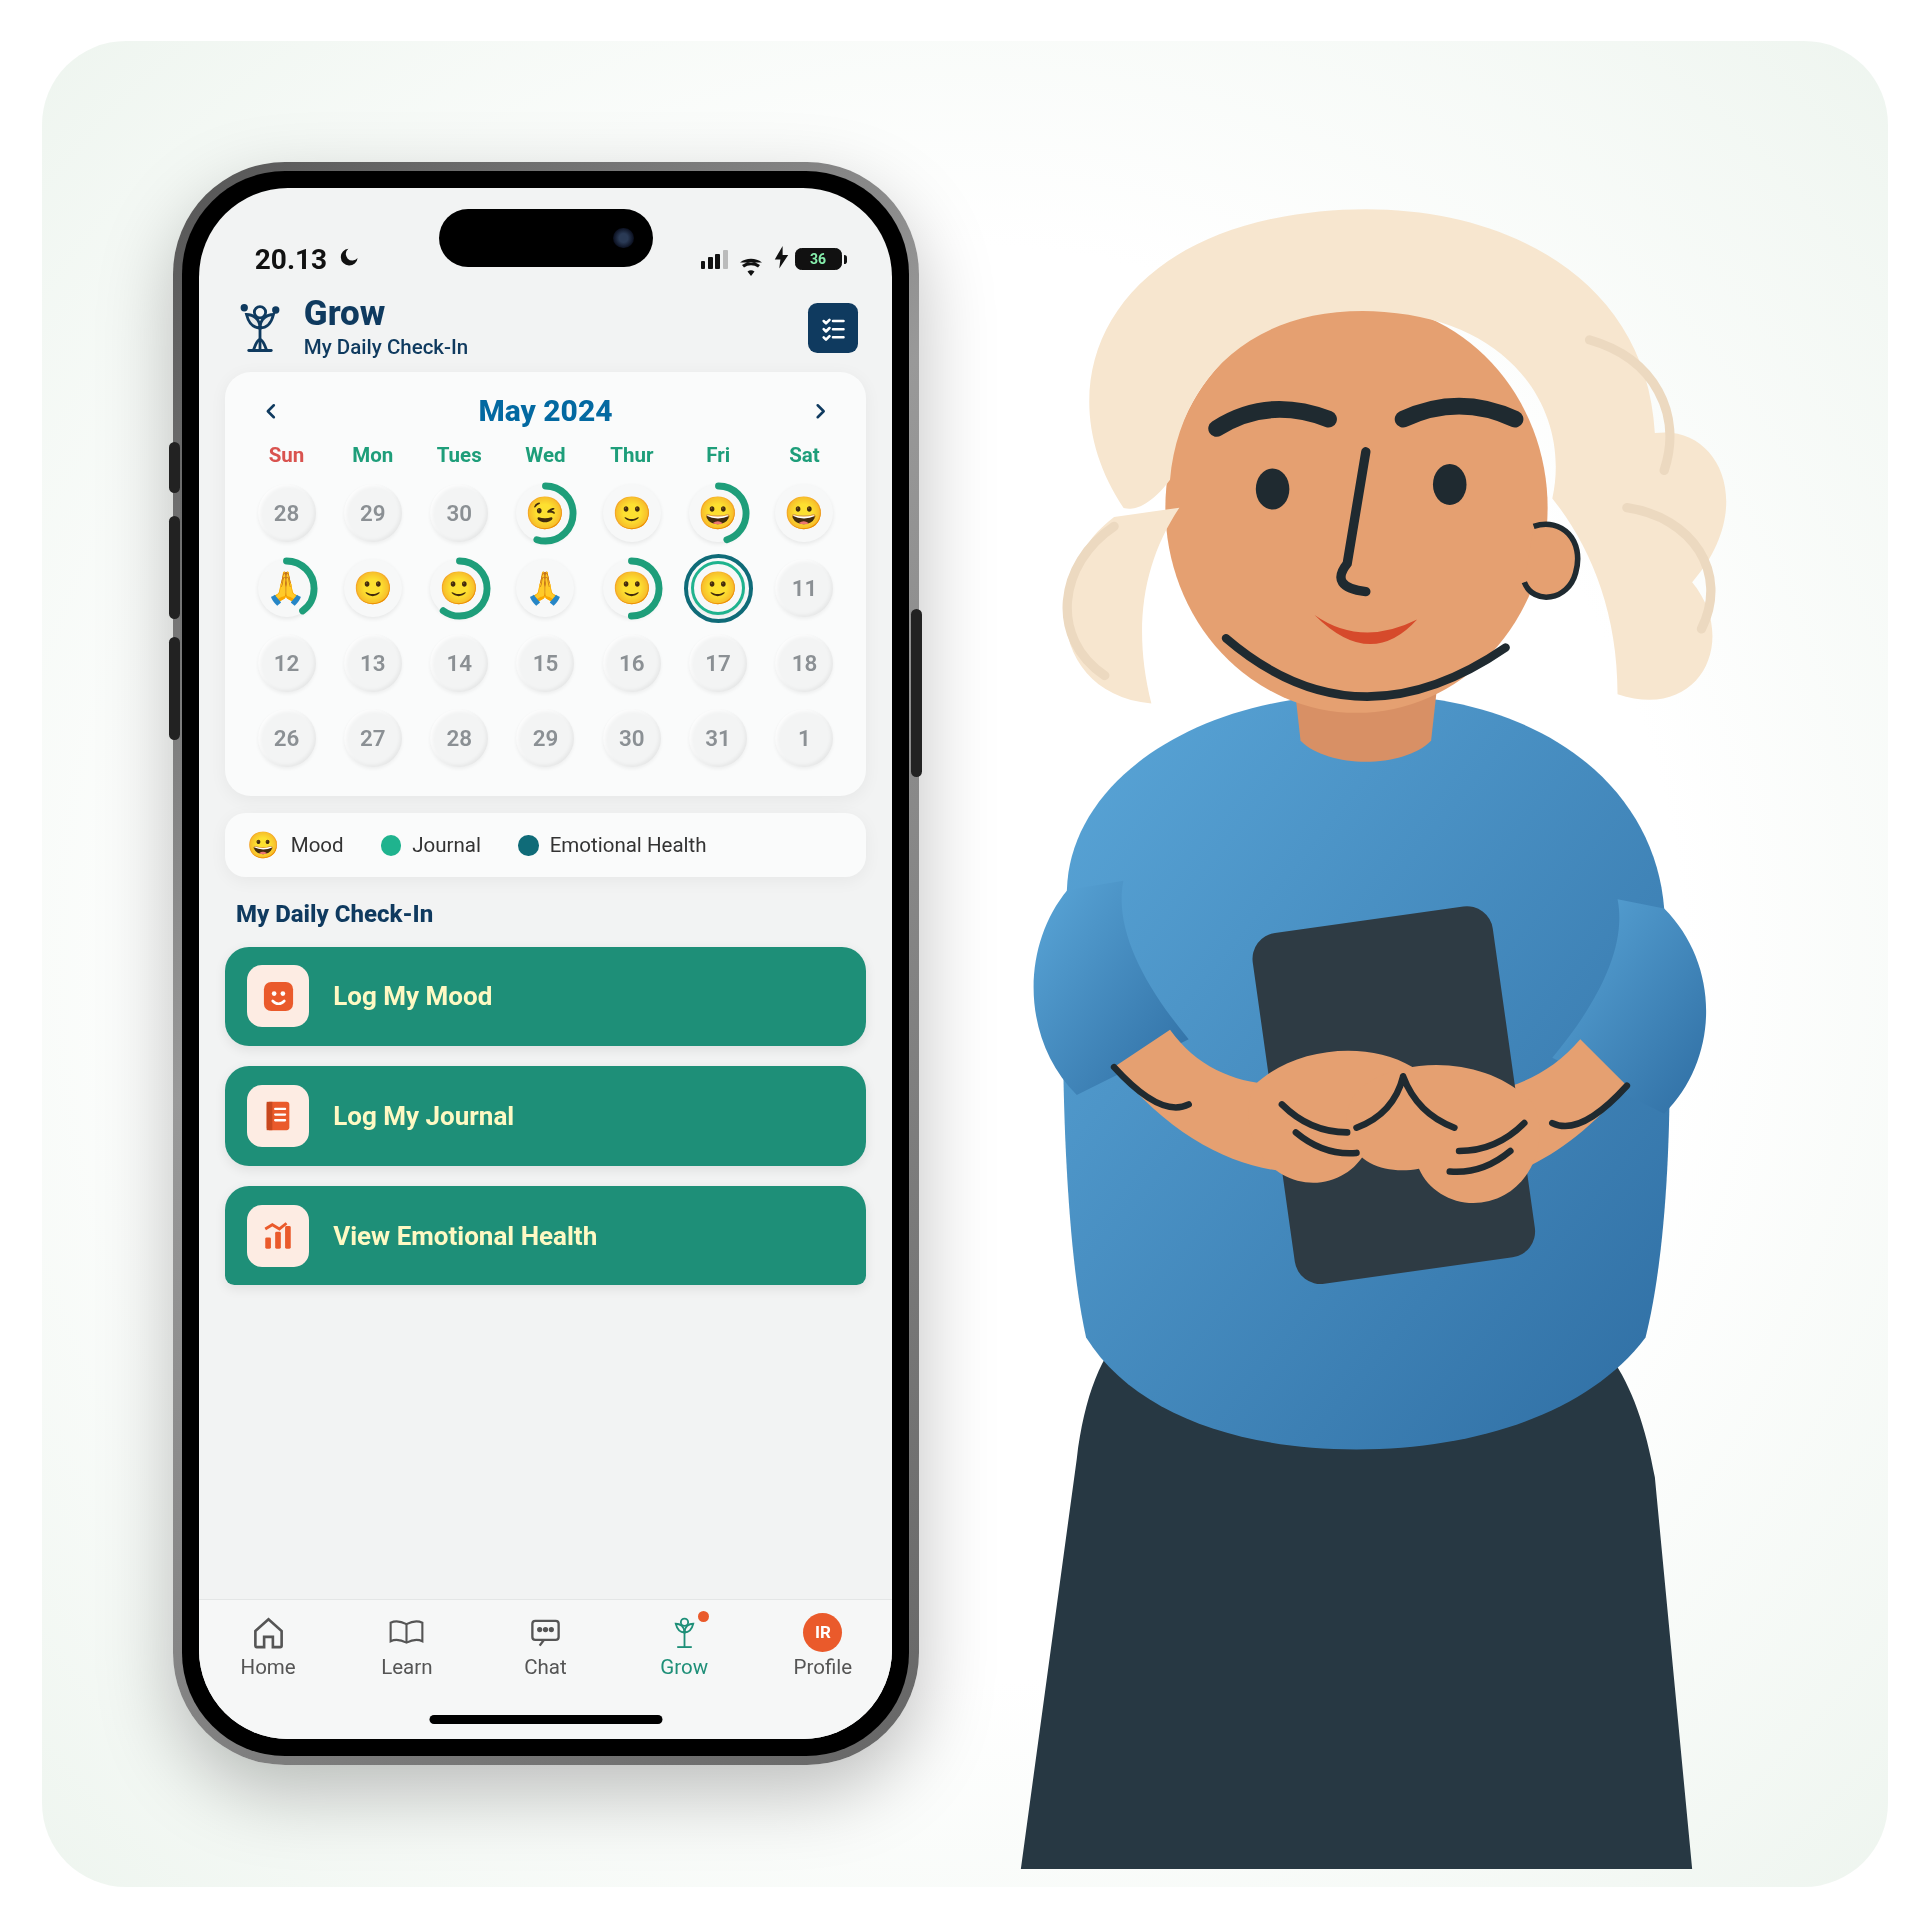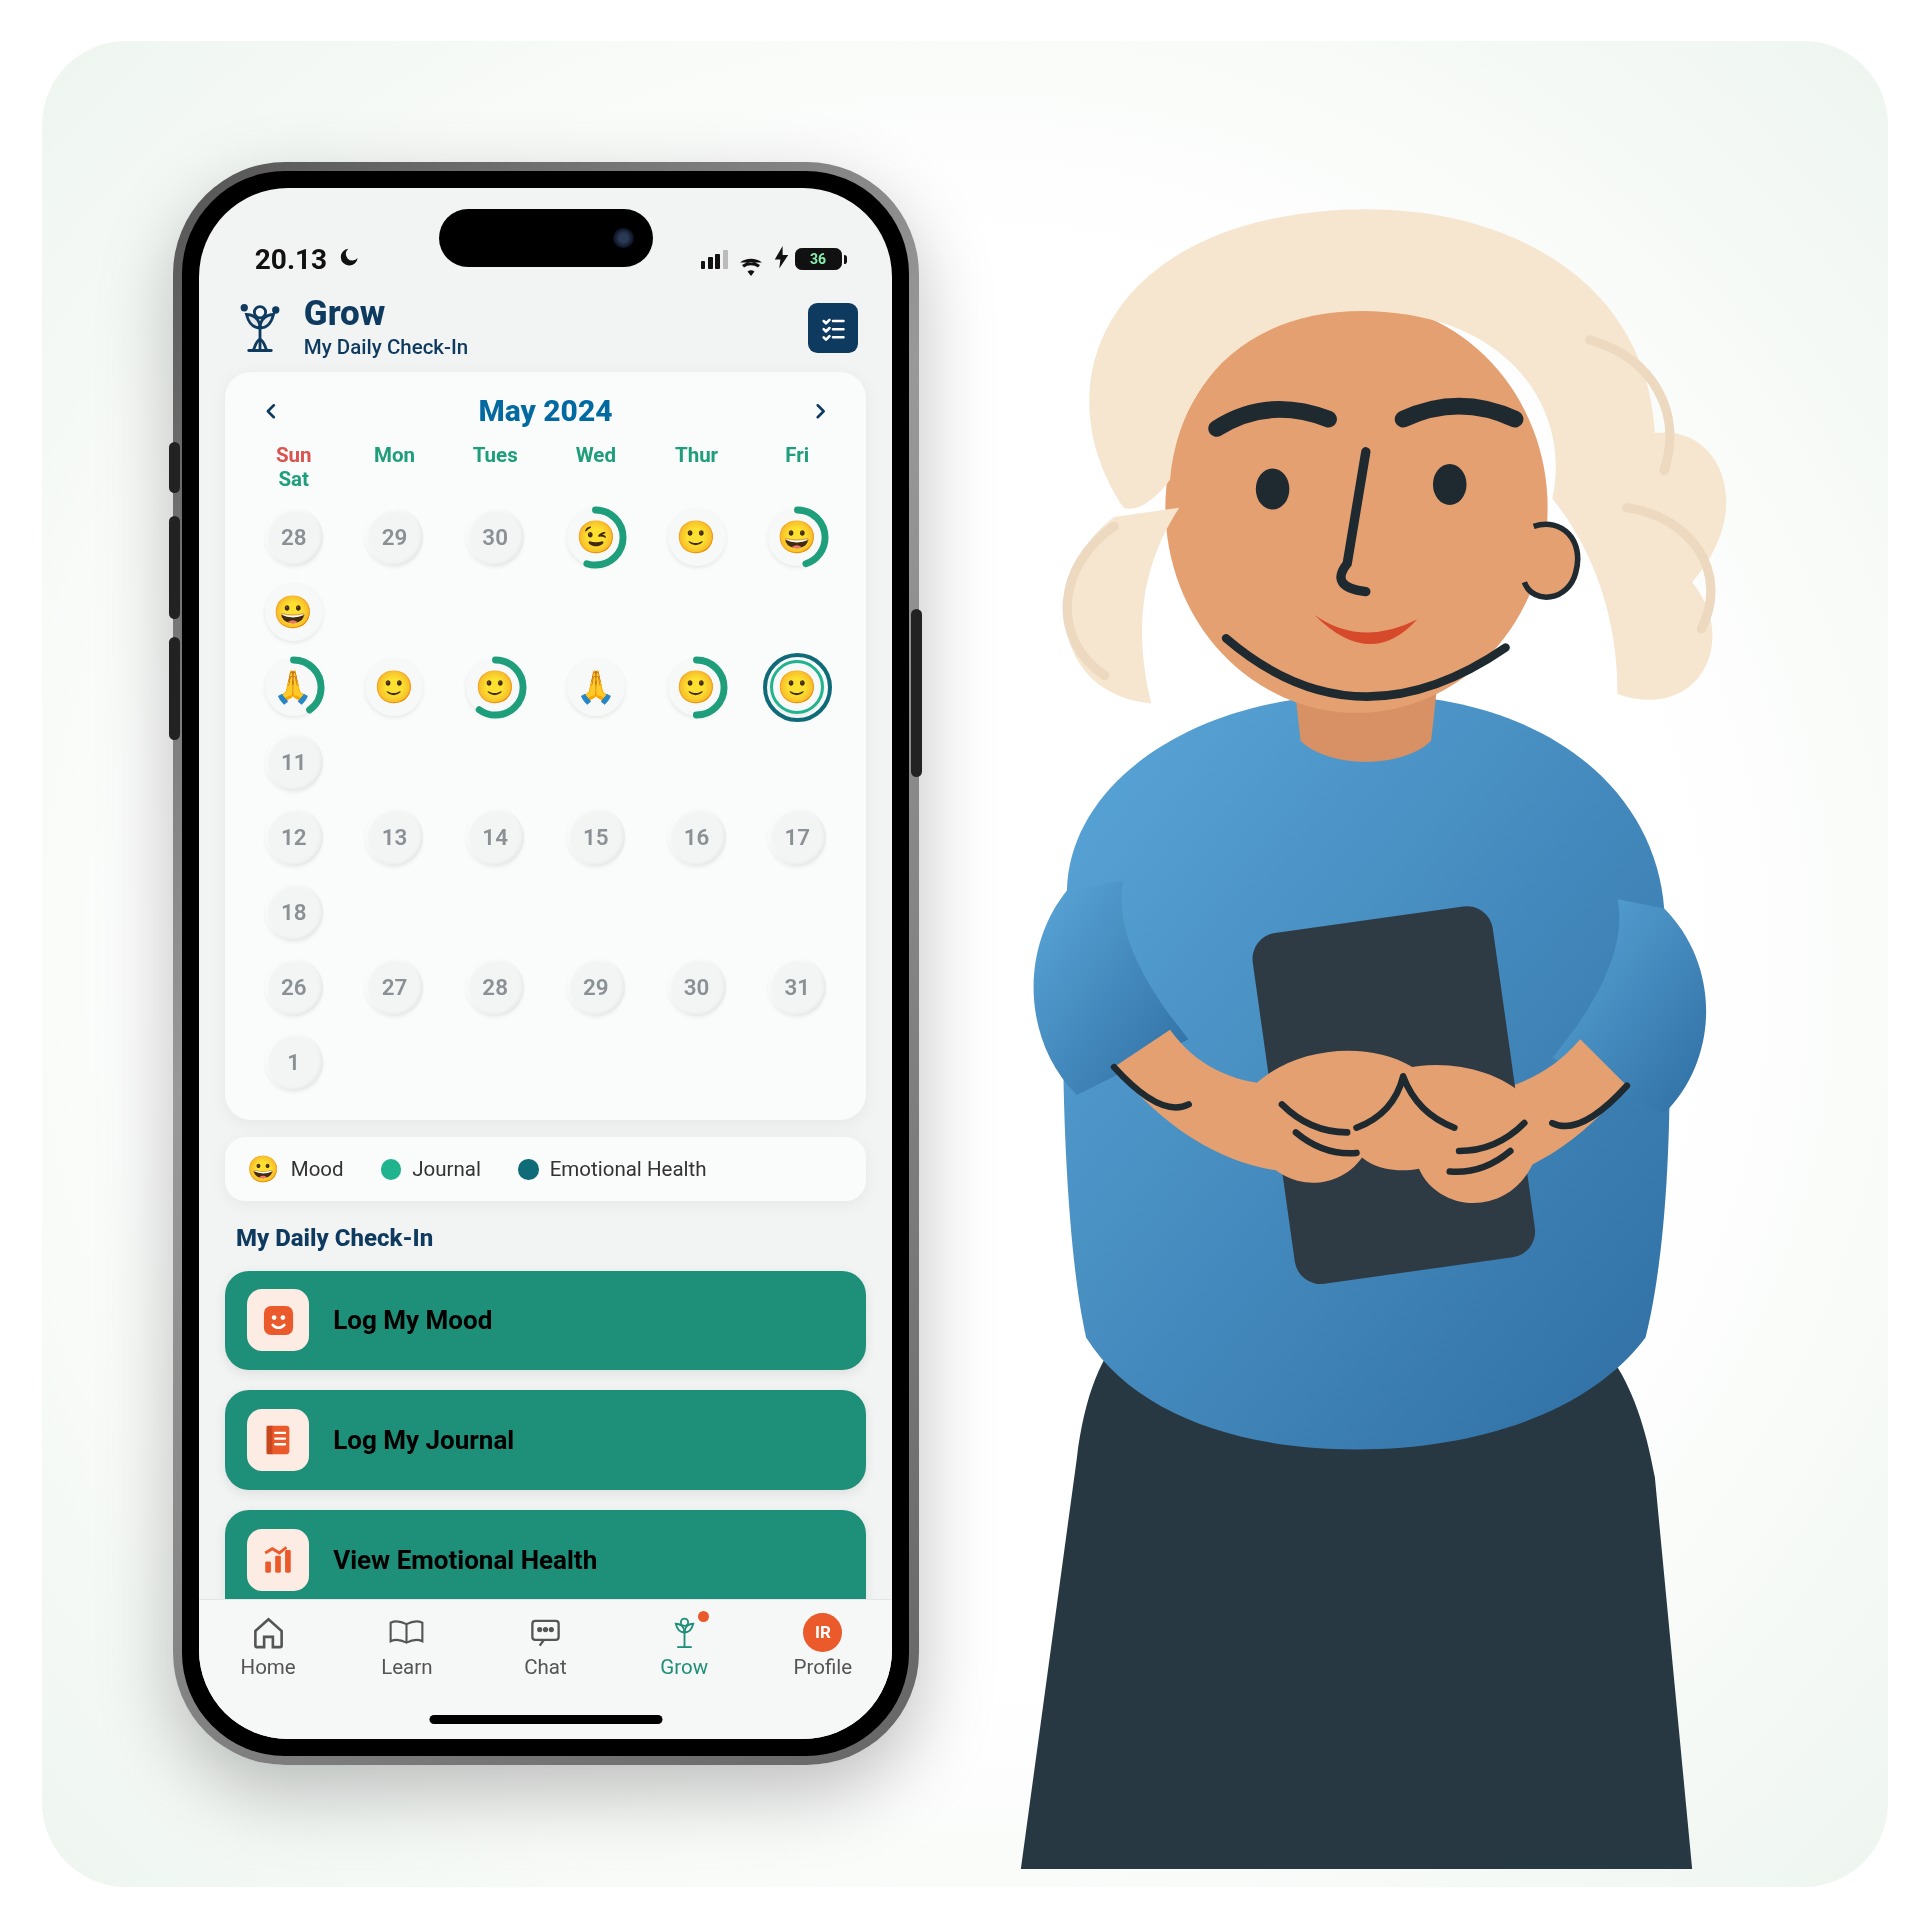--- a/index.html
+++ b/index.html
@@ -111,21 +111,21 @@
   
   .content { flex:1; overflow:hidden; padding: 9.3px 26px 0 26px; display:flex; flex-direction:column; gap:17px; }
   .card {
     background:#fafbfb; border-radius:26px;
     padding: 20.5px 18.6px;
     box-shadow: 0 3.7px 17px rgba(0,0,0,.05);
   }
   .cal-head { display:flex; align-items:center; justify-content:space-between; padding:0 9.3px 7.5px; }
   .cal-title { font-size:30px; font-weight:800; color:#0369a1; }
   .chev { width:37px; height:37px; display:flex; align-items:center; justify-content:center; color:#0f3a5f; }
-  .dow-row, .day-row { display:grid; grid-template-columns: repeat(6,1fr); text-align:center; }
+  .dow-row, .day-row { display:grid; grid-template-columns: repeat(7,1fr); text-align:center; }
   .dow-row { color:#1e9e7a; font-weight:700; font-size:20.5px; padding:5.6px 0 9.3px;}
   .sun { color:#d9534f !important; }
   .day-row { }
   .day-cell {
     height:75px; display:flex; align-items:center; justify-content:center;
     position:relative;
   }
   .day-pill {
     width:58px; height:58px; border-radius:50%;
     display:flex; align-items:center; justify-content:center;
@@ -156,21 +156,21 @@
   .dot.teal{background:#1fb38e}
   .dot.deep{background:#0f6b78}
   .legend .emoji{font-size:26px}
 
   .section-title { font-size:24px; font-weight:800; color:#0f3a5f; padding:5.6px 11.2px 1.9px; }
 
   .action-list { display:flex; flex-direction:column; gap:20.5px; }
   .action-btn {
     background:#1e8f78; border-radius:24px;
     display:flex; align-items:center; gap:24px;
-    padding:18.6px 22.4px; color:#000000; font-size:26px; font-weight:700;
+    padding:18.6px 22.4px; color:#fef9c3; font-size:26px; font-weight:700;
     box-shadow: 0 3.7px 11.2px rgba(0,0,0,.08);
   }
   .action-btn:last-child{ border-bottom-left-radius:9.3px; border-bottom-right-radius:9.3px; }
   .action-icon {
     width:62px; height:62px; border-radius:15px; background:#fdece3;
     display:flex; align-items:center; justify-content:center; color:#ea5a2b; font-size:32px;
   }
 
   
   .navbar {

